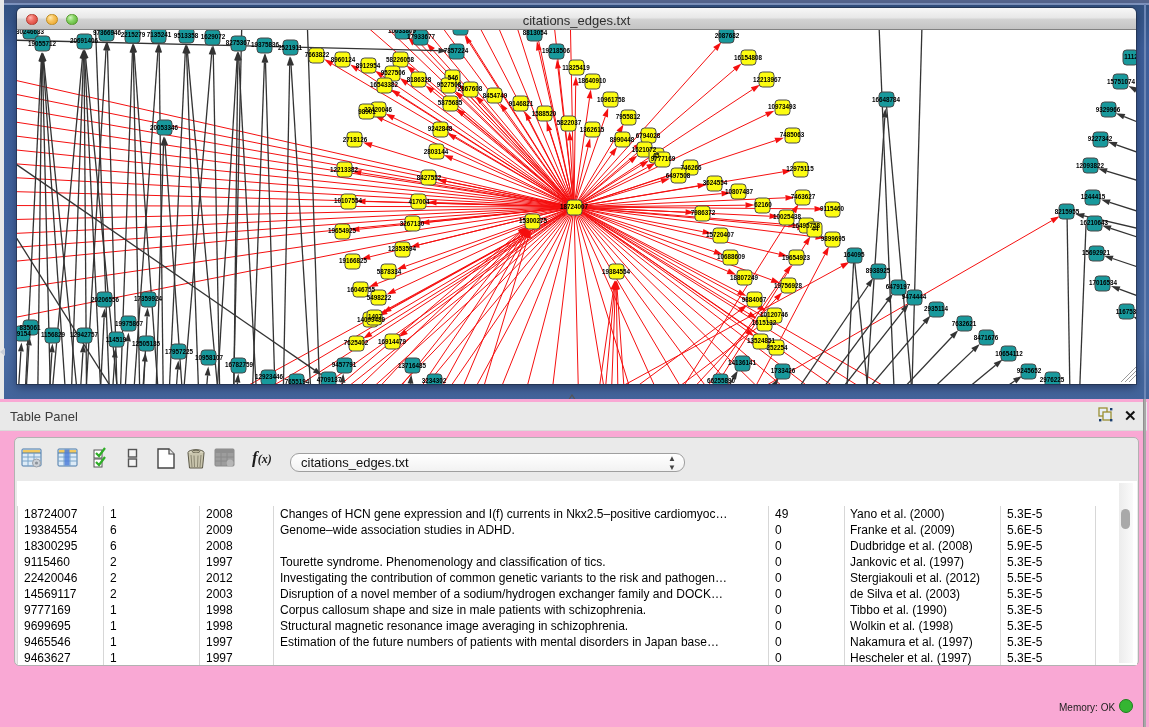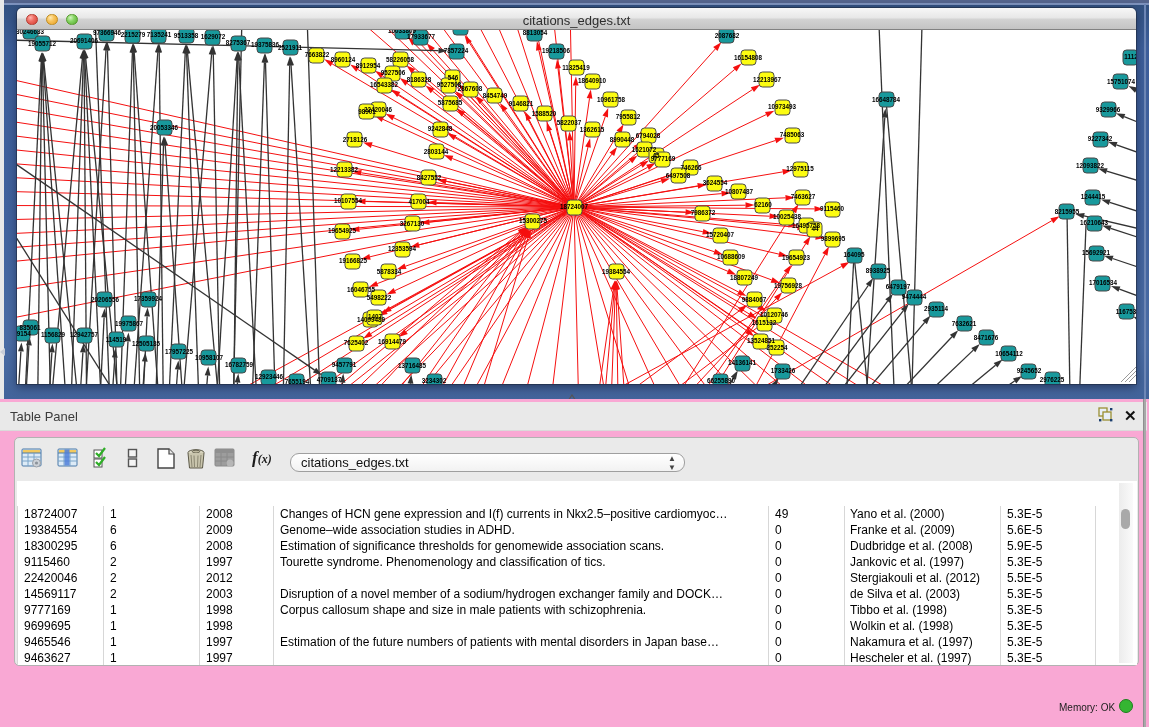--- a/index.html
+++ b/index.html
@@ -891,64 +891,65 @@
               <div class="td" style="left:189px; width:66px">2009</div>
               <div class="td" style="left:263px; width:487px">Genome–wide association studies in ADHD.</div>
               <div class="td" style="left:758px; width:68px">0</div>
               <div class="td" style="left:833px; width:148px">Franke et al. (2009)</div>
               <div class="td" style="left:990px; width:86px">5.6E-5</div>
             </div>
 <div class="tr" style="top:32px">
               <div class="td" style="left:7px; width:78px">18300295</div>
               <div class="td" style="left:93px; width:88px">6</div>
               <div class="td" style="left:189px; width:66px">2008</div>
-              <div class="td" style="left:263px; width:487px">Estimation of significance thresholds for genomewide association scans.</div>
               <div class="td" style="left:758px; width:68px">0</div>
               <div class="td" style="left:833px; width:148px">Dudbridge et al. (2008)</div>
               <div class="td" style="left:990px; width:86px">5.9E-5</div>
             </div>
 <div class="tr" style="top:48px">
               <div class="td" style="left:7px; width:78px">9115460</div>
               <div class="td" style="left:93px; width:88px">2</div>
               <div class="td" style="left:189px; width:66px">1997</div>
               <div class="td" style="left:263px; width:487px">Tourette syndrome. Phenomenology and classification of tics.</div>
               <div class="td" style="left:758px; width:68px">0</div>
               <div class="td" style="left:833px; width:148px">Jankovic et al. (1997)</div>
               <div class="td" style="left:990px; width:86px">5.3E-5</div>
             </div>
 <div class="tr" style="top:64px">
               <div class="td" style="left:7px; width:78px">22420046</div>
               <div class="td" style="left:93px; width:88px">2</div>
               <div class="td" style="left:189px; width:66px">2012</div>
+              <div class="td" style="left:263px; width:487px">Investigating the contribution of common genetic variants to the risk and pathogen…</div>
               <div class="td" style="left:758px; width:68px">0</div>
               <div class="td" style="left:833px; width:148px">Stergiakouli et al. (2012)</div>
               <div class="td" style="left:990px; width:86px">5.5E-5</div>
             </div>
 <div class="tr" style="top:80px">
               <div class="td" style="left:7px; width:78px">14569117</div>
               <div class="td" style="left:93px; width:88px">2</div>
               <div class="td" style="left:189px; width:66px">2003</div>
               <div class="td" style="left:263px; width:487px">Disruption of a novel member of a sodium/hydrogen exchanger family and DOCK…</div>
               <div class="td" style="left:758px; width:68px">0</div>
               <div class="td" style="left:833px; width:148px">de Silva et al. (2003)</div>
               <div class="td" style="left:990px; width:86px">5.3E-5</div>
             </div>
 <div class="tr" style="top:96px">
               <div class="td" style="left:7px; width:78px">9777169</div>
               <div class="td" style="left:93px; width:88px">1</div>
               <div class="td" style="left:189px; width:66px">1998</div>
               <div class="td" style="left:263px; width:487px">Corpus callosum shape and size in male patients with schizophrenia.</div>
               <div class="td" style="left:758px; width:68px">0</div>
-              <div class="td" style="left:833px; width:148px">Tibbo et al. (1998)</div>
+              <div class="td" style="left:833px; width:148px">Tibbo et al. (1990)</div>
               <div class="td" style="left:990px; width:86px">5.3E-5</div>
             </div>
 <div class="tr" style="top:112px">
               <div class="td" style="left:7px; width:78px">9699695</div>
               <div class="td" style="left:93px; width:88px">1</div>
               <div class="td" style="left:189px; width:66px">1998</div>
+              <div class="td" style="left:263px; width:487px">Structural magnetic resonance image averaging in schizophrenia.</div>
               <div class="td" style="left:758px; width:68px">0</div>
               <div class="td" style="left:833px; width:148px">Wolkin et al. (1998)</div>
               <div class="td" style="left:990px; width:86px">5.3E-5</div>
             </div>
 <div class="tr" style="top:128px">
               <div class="td" style="left:7px; width:78px">9465546</div>
               <div class="td" style="left:93px; width:88px">1</div>
               <div class="td" style="left:189px; width:66px">1997</div>
               <div class="td" style="left:263px; width:487px">Estimation of the future numbers of patients with mental disorders in Japan base…</div>
               <div class="td" style="left:758px; width:68px">0</div>

